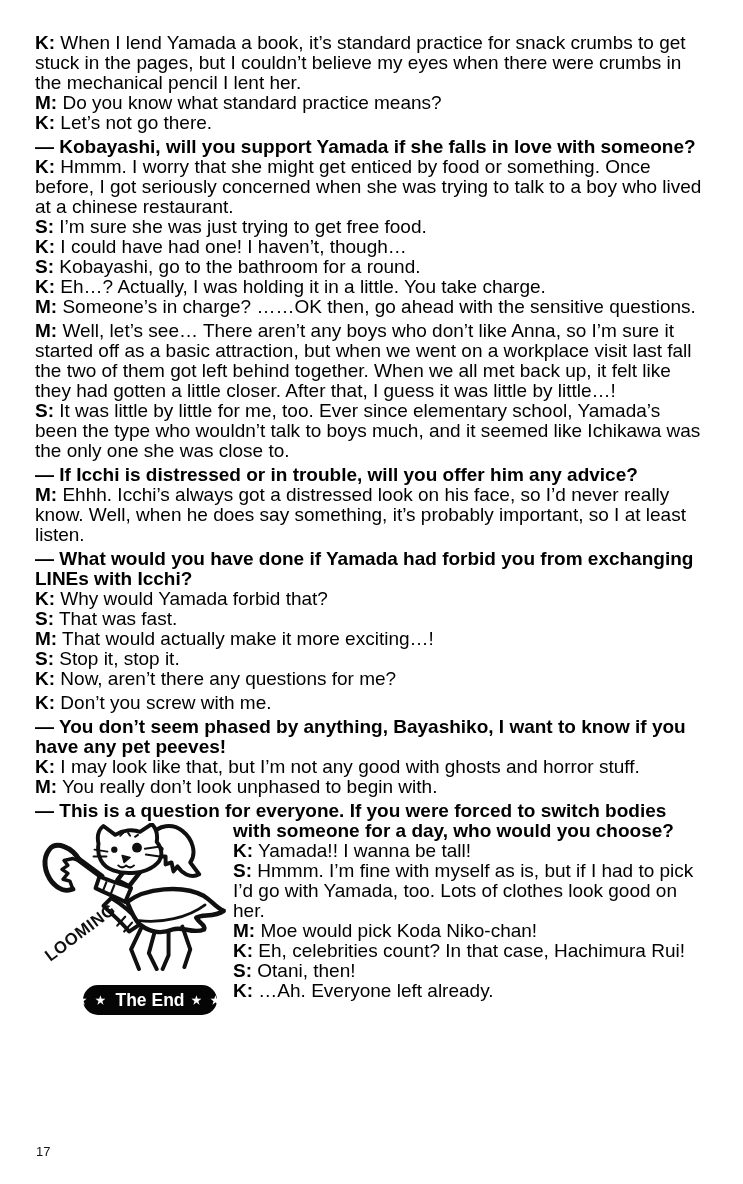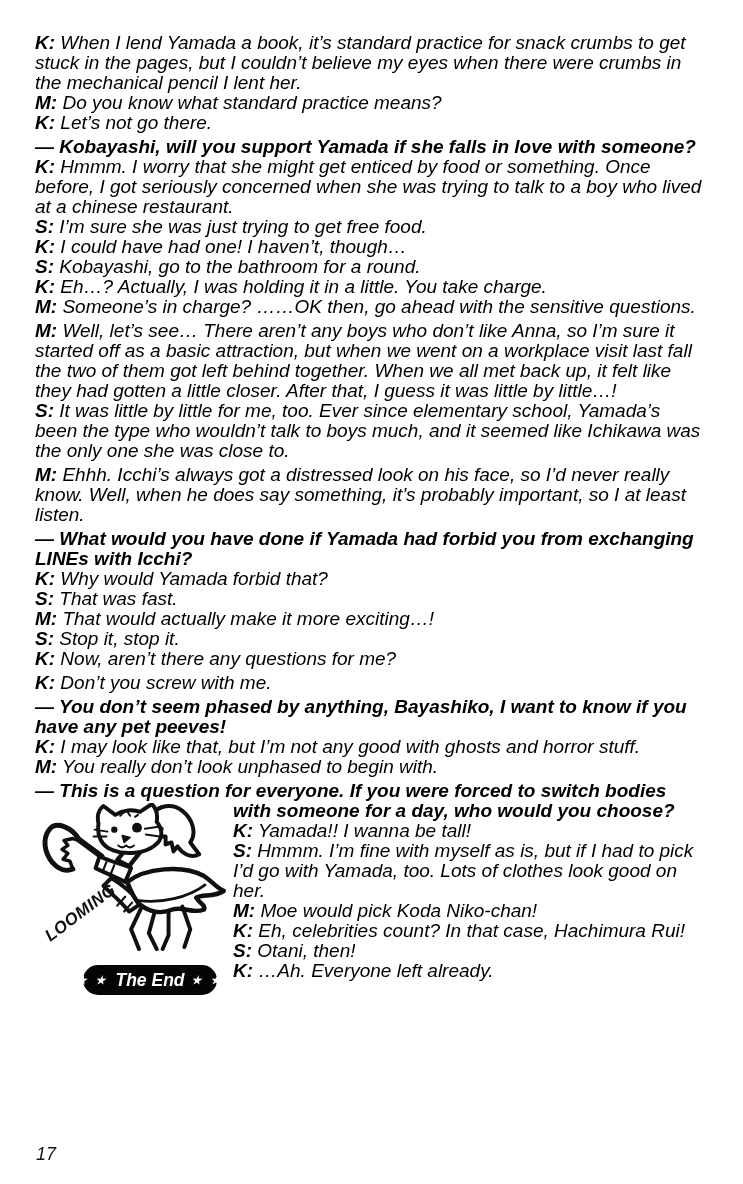--- a/index.html
+++ b/index.html
@@ -5,21 +5,20 @@
   * { box-sizing: border-box; }
   html,body { margin:0; padding:0; background:#ffffff; }
   .page {
     position: relative;
     width: 743px;
     height: 1184px;
     background: #ffffff;
     overflow: hidden;
     font-family: "Liberation Sans", sans-serif;
     color: #000;
-    font-style: italic;
   }
   .content {
     position: absolute;
     left: 35px;
     top: 33px;
     width: 667px;
     font-size: 19px;
     line-height: 20px;
     letter-spacing: 0px;
   }
@@ -48,21 +47,21 @@
     gap: 7px;
     font-weight: bold;
     white-space: nowrap;
   }
   .badge .star { font-size: 11px; letter-spacing: 3px; }
   .badge .lbl  { font-size: 17.5px; text-align: center; }
   .page-number {
     position: absolute;
     left: 36px;
     top: 1144px;
-    font-size: 18px;
+    font-size: 13px;
     color: #141414;
   }
 </style>
 </head>
 <body>
 
 <div class="page">
   <div class="content">
 
     <div id="sections">
@@ -78,20 +77,21 @@
           <div class="line"><b class="spk">K:</b><span> I could have had one! I haven’t, though…</span></div>
           <div class="line"><b class="spk">S:</b><span> Kobayashi, go to the bathroom for a round.</span></div>
           <div class="line"><b class="spk">K:</b><span> Eh…? Actually, I was holding it in a little. You take charge.</span></div>
           <div class="line"><b class="spk">M:</b><span> Someone’s in charge? ……OK then, go ahead with the sensitive questions.</span></div>
         </div>
         <div class="section">
           <div class="line"><b class="spk">M:</b><span> Well, let’s see… There aren’t any boys who don’t like Anna, so I’m sure it started off as a basic attraction, but when we went on a workplace visit last fall the two of them got left behind together. When we all met back up, it felt like they had gotten a little closer. After that, I guess it was little by little…!</span></div>
           <div class="line"><b class="spk">S:</b><span> It was little by little for me, too. Ever since elementary school, Yamada’s been the type who wouldn’t talk to boys much, and it seemed like Ichikawa was the only one she was close to.</span></div>
         </div>
         <div class="section">
+          <div class="question">— If Icchi is distressed or in trouble, will you offer him any advice?</div>
           <div class="line"><b class="spk">M:</b><span> Ehhh. Icchi’s always got a distressed look on his face, so I’d never really know. Well, when he does say something, it’s probably important, so I at least listen.</span></div>
         </div>
         <div class="section">
           <div class="question">— What would you have done if Yamada had forbid you from exchanging LINEs with Icchi?</div>
           <div class="line"><b class="spk">K:</b><span> Why would Yamada forbid that?</span></div>
           <div class="line"><b class="spk">S:</b><span> That was fast.</span></div>
           <div class="line"><b class="spk">M:</b><span> That would actually make it more exciting…!</span></div>
           <div class="line"><b class="spk">S:</b><span> Stop it, stop it.</span></div>
           <div class="line"><b class="spk">K:</b><span> Now, aren’t there any questions for me?</span></div>
         </div>

